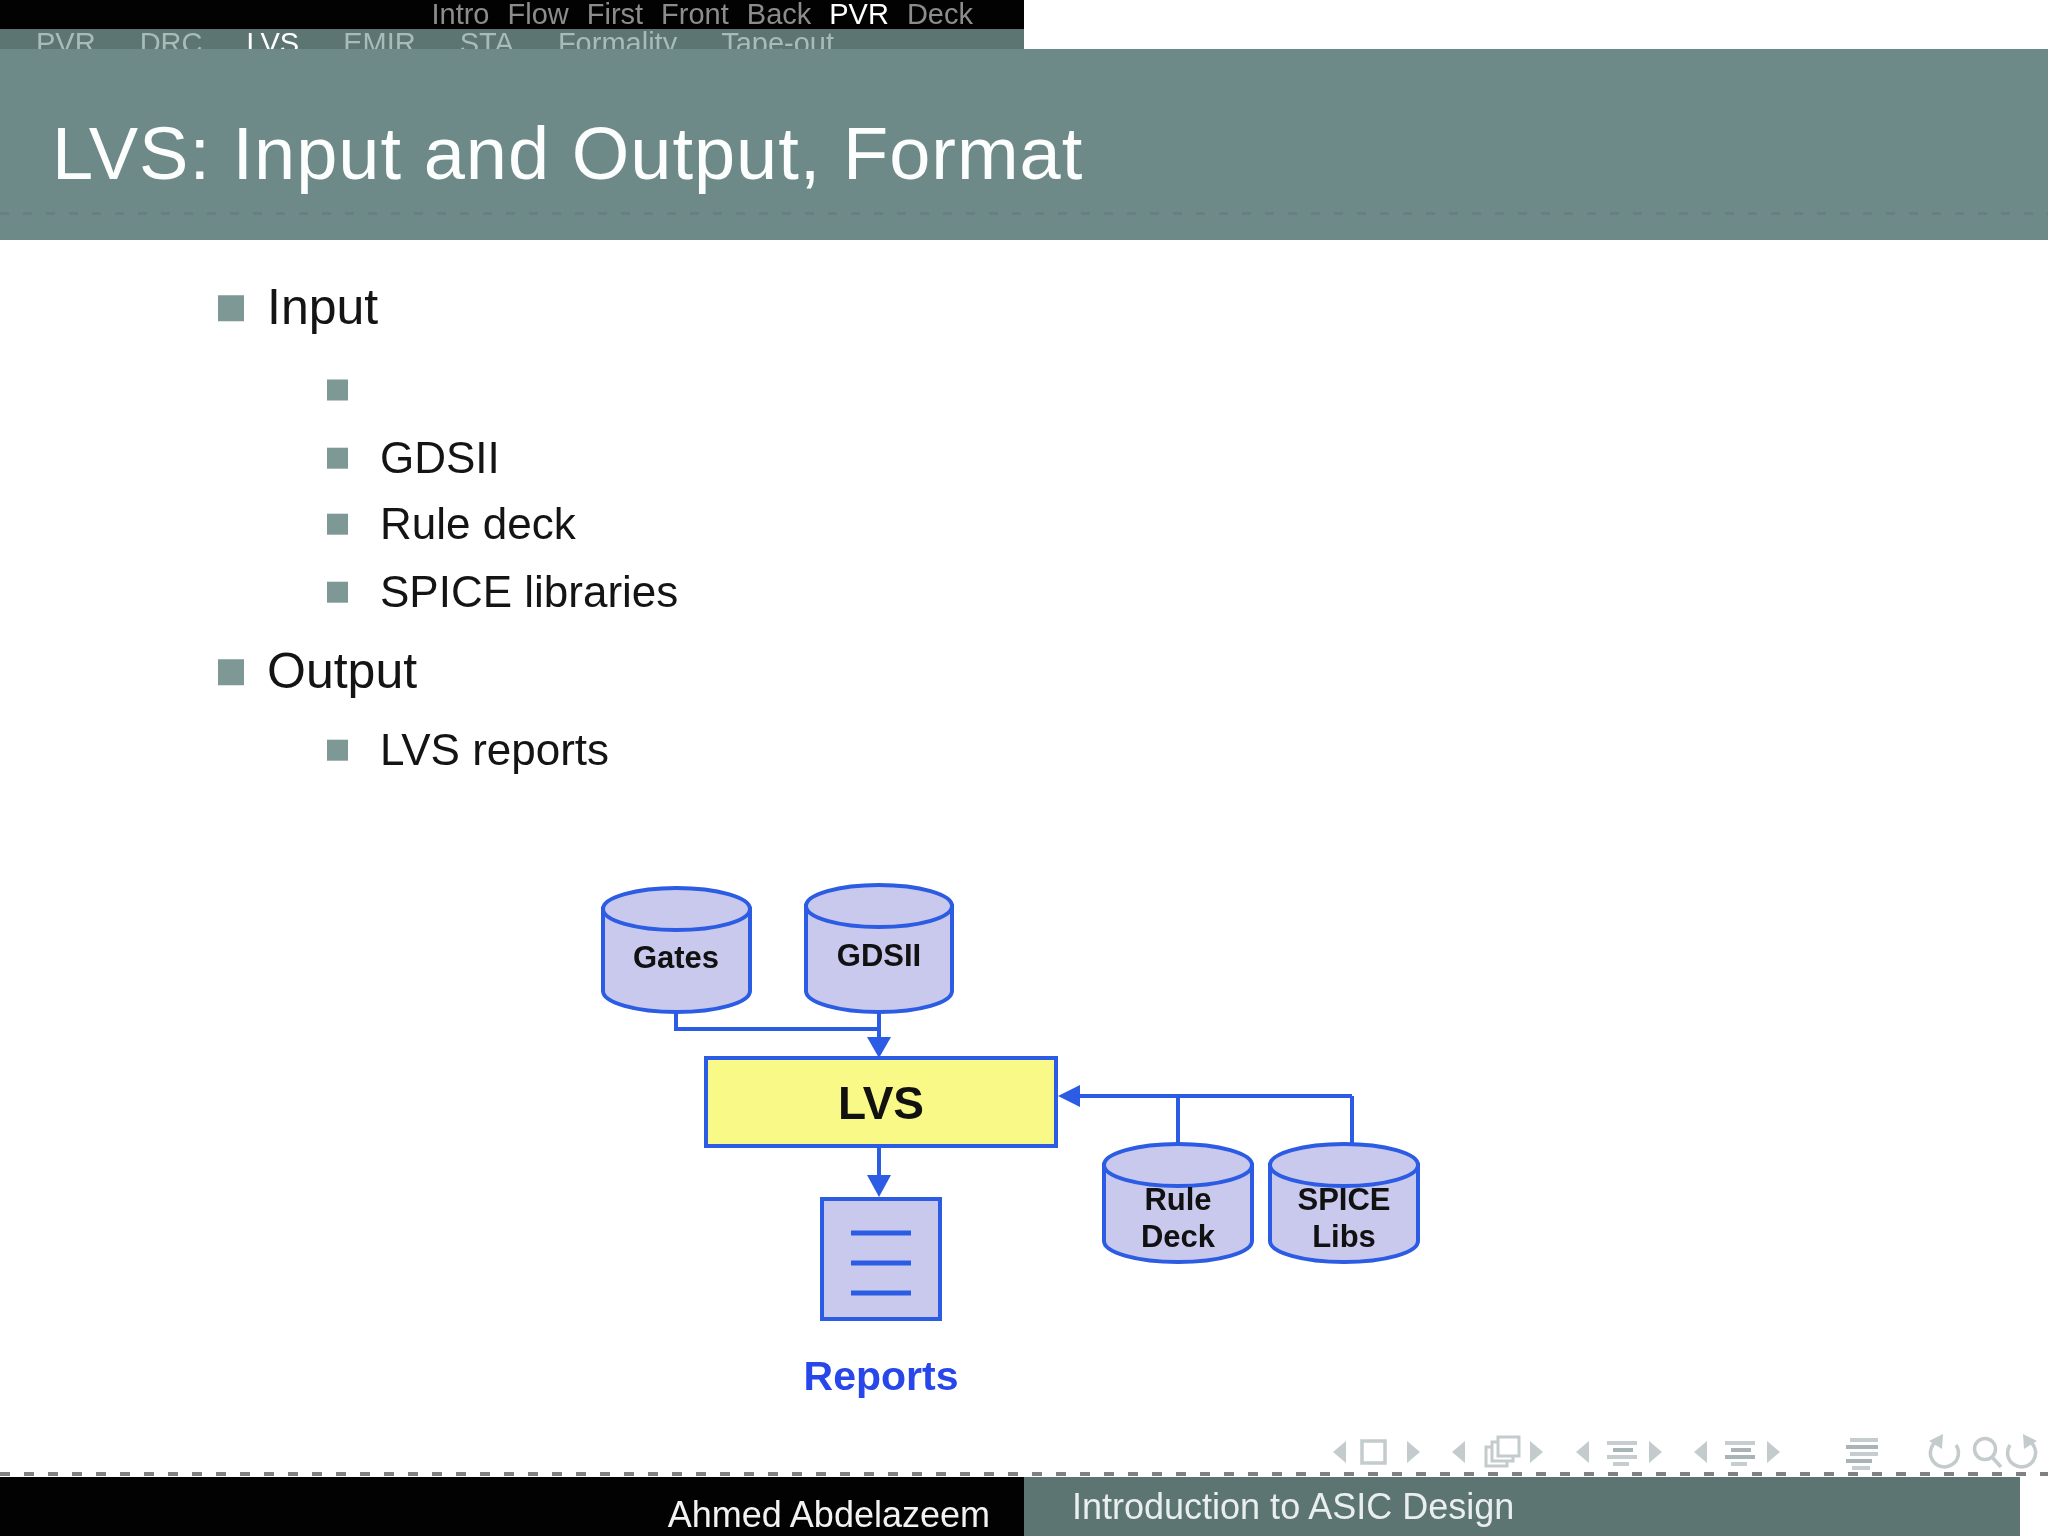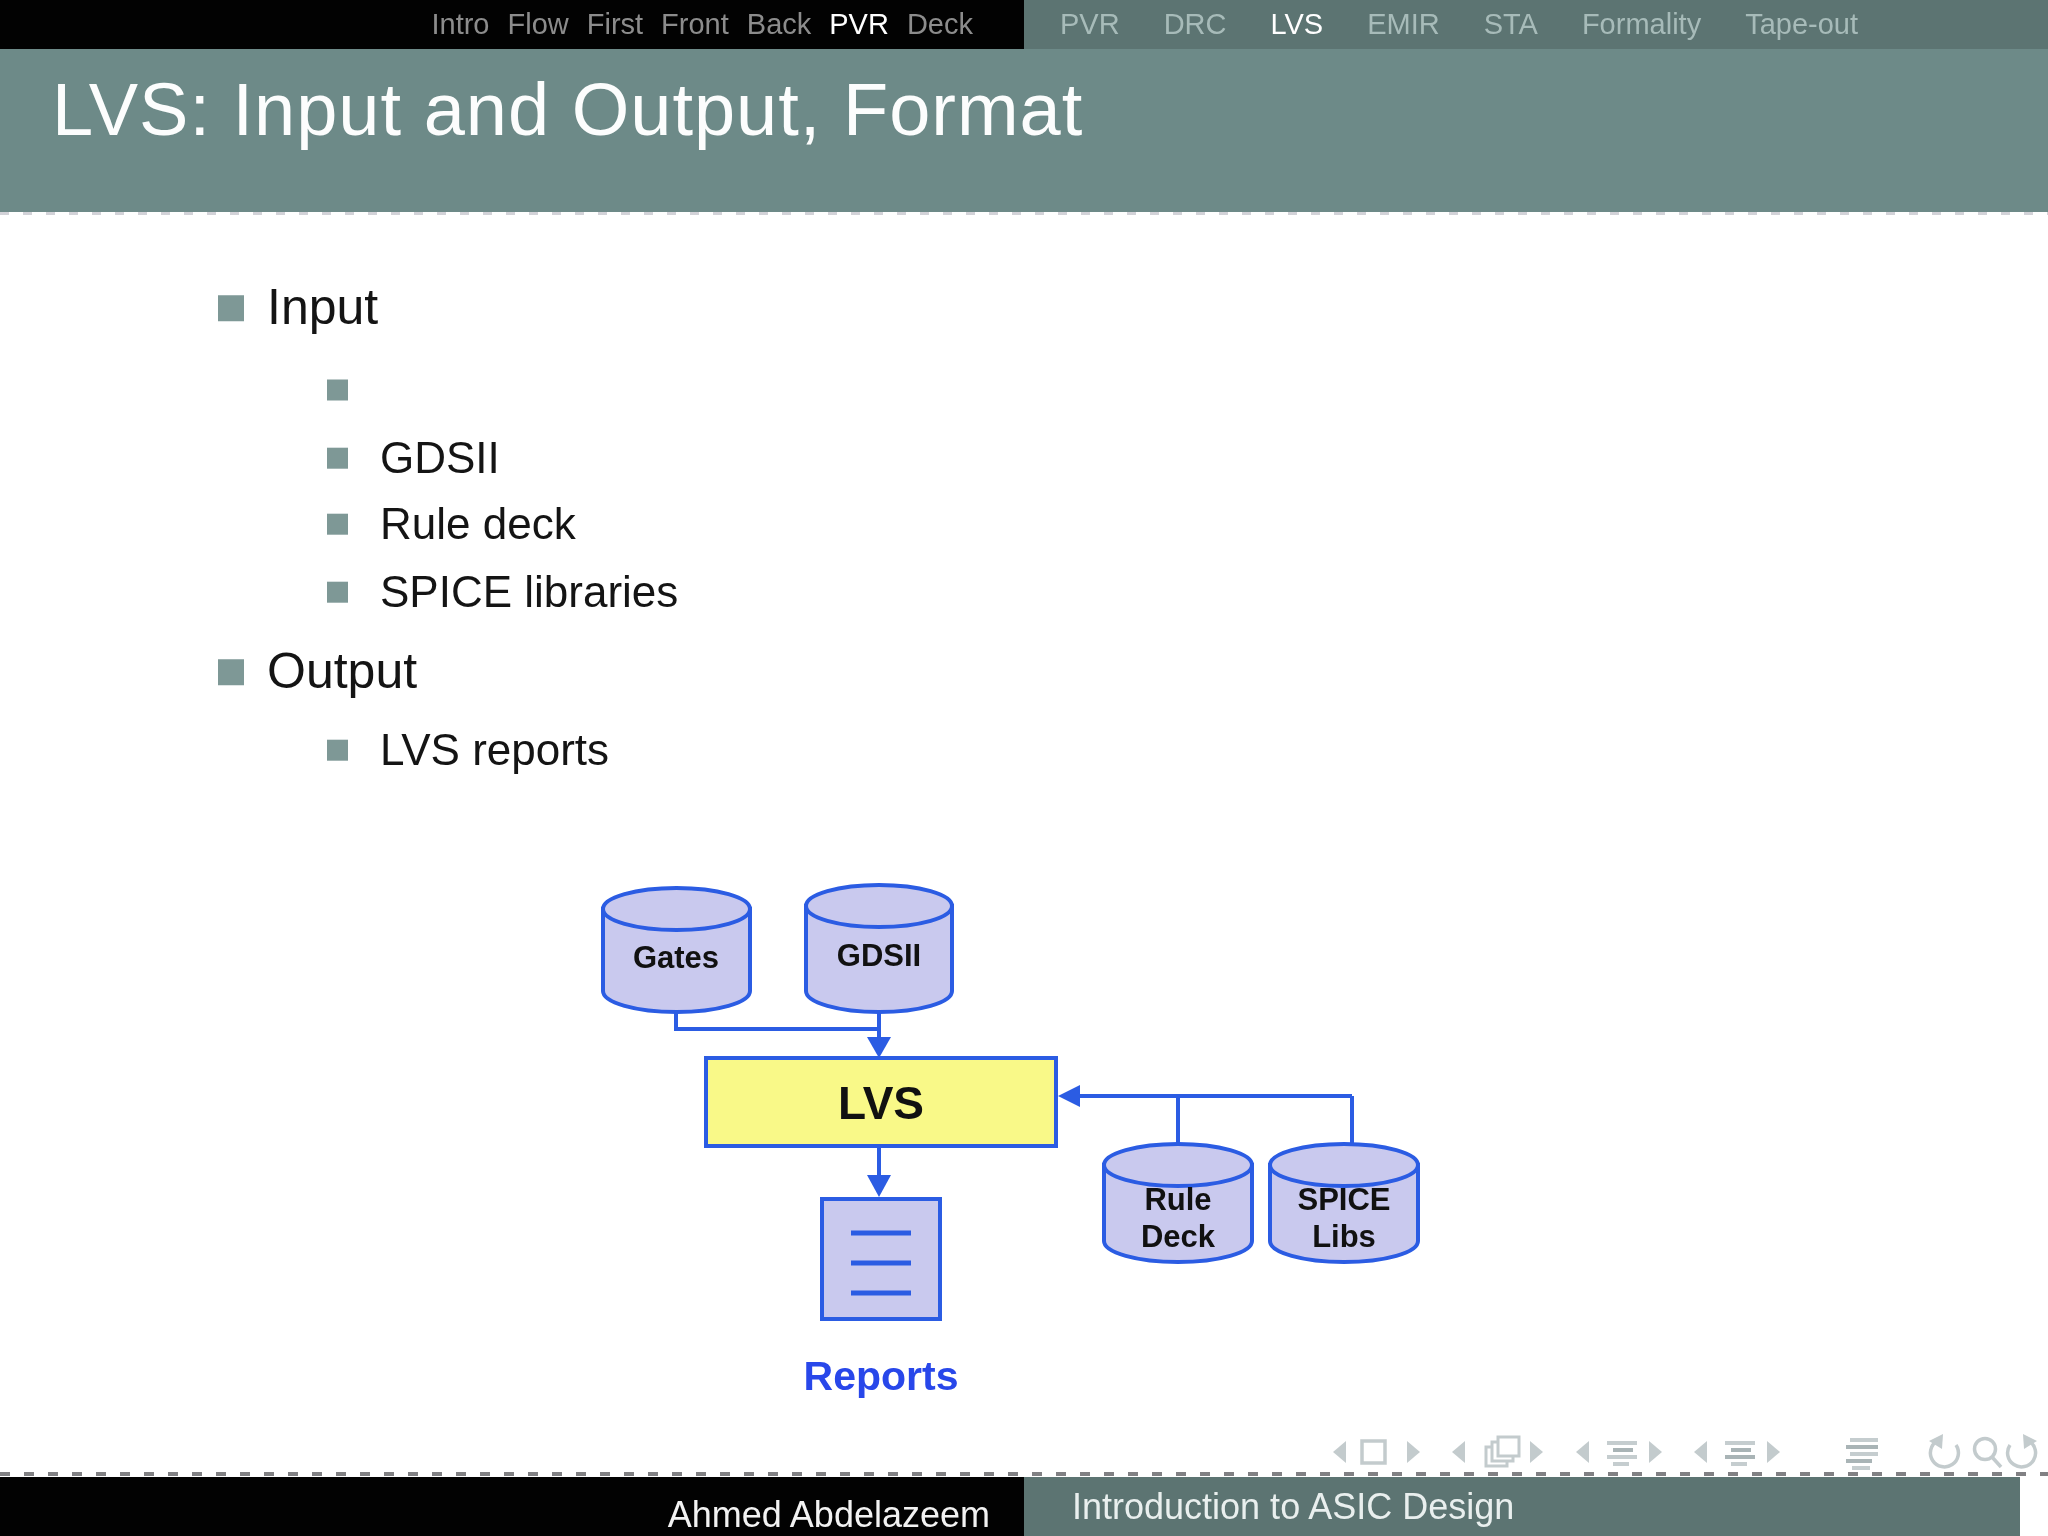--- a/index.html
+++ b/index.html
@@ -1,37 +1,37 @@
 <!DOCTYPE html>
 <html style="--nav-teal: #5c7472; --title-teal: #6d8a88; --bullet-teal: #7e9896; --diagram-blue: #2b5ce3; --cylinder-fill: #c9c9ee; --lvs-yellow: #f9f988; --reports-blue: #2847ea;"><head>
 <meta charset="utf-8">
 <style>
   html,body{margin:0;padding:0;}
   body{
     width:2048px;height:1536px;position:relative;overflow:hidden;
     background:#ffffff;font-family:"Liberation Sans",sans-serif;
   }
   
-  .topnav{position:absolute;top:0;left:0;width:2048px;height:49px;display:flex;}
+  .topnav{position:absolute;top:0;left:0;width:2048px;height:49px;display:flex;flex-direction:column;}
   .topnav-left{
     width:1024px;height:49px;background:#020202;box-sizing:border-box;
     display:flex;align-items:center;justify-content:flex-end;gap:18px;padding-right:51px;
   }
   .topnav-right{
     width:1024px;height:49px;background:var(--nav-teal);box-sizing:border-box;
     display:flex;align-items:center;gap:44px;padding-left:36px;
   }
   .nav-item{font-size:29px;line-height:1;color:#8c8c8c;white-space:nowrap;cursor:pointer;}
   .topnav-right .nav-item{color:#a7bbb9;}
   .nav-item.active{color:#ffffff;}
   
   .titlebar{
-    position:absolute;top:49px;left:0;width:2048px;height:163px;
+    position:absolute;top:49px;left:0;width:2048px;height:191px;
     background:var(--title-teal);box-sizing:border-box;
-    display:flex;padding-left:52px;padding-top:18px;
+    display:flex;align-items:center;padding-left:52px;padding-top:18px;
   }
   .titlebar h1{margin:0;font-size:74px;font-weight:400;color:#fcfdfd;letter-spacing:1px;}
   .artifact-title{
     position:absolute;top:212px;left:0;width:2048px;height:3px;
     background:repeating-linear-gradient(90deg,rgba(95,95,115,0.28) 0 9px,transparent 9px 23px);
   }
   .artifact-footer{
     position:absolute;top:1472px;left:0;width:2048px;height:4px;
     background:repeating-linear-gradient(90deg,rgba(25,25,30,0.55) 0 10px,transparent 10px 24px);
   }

